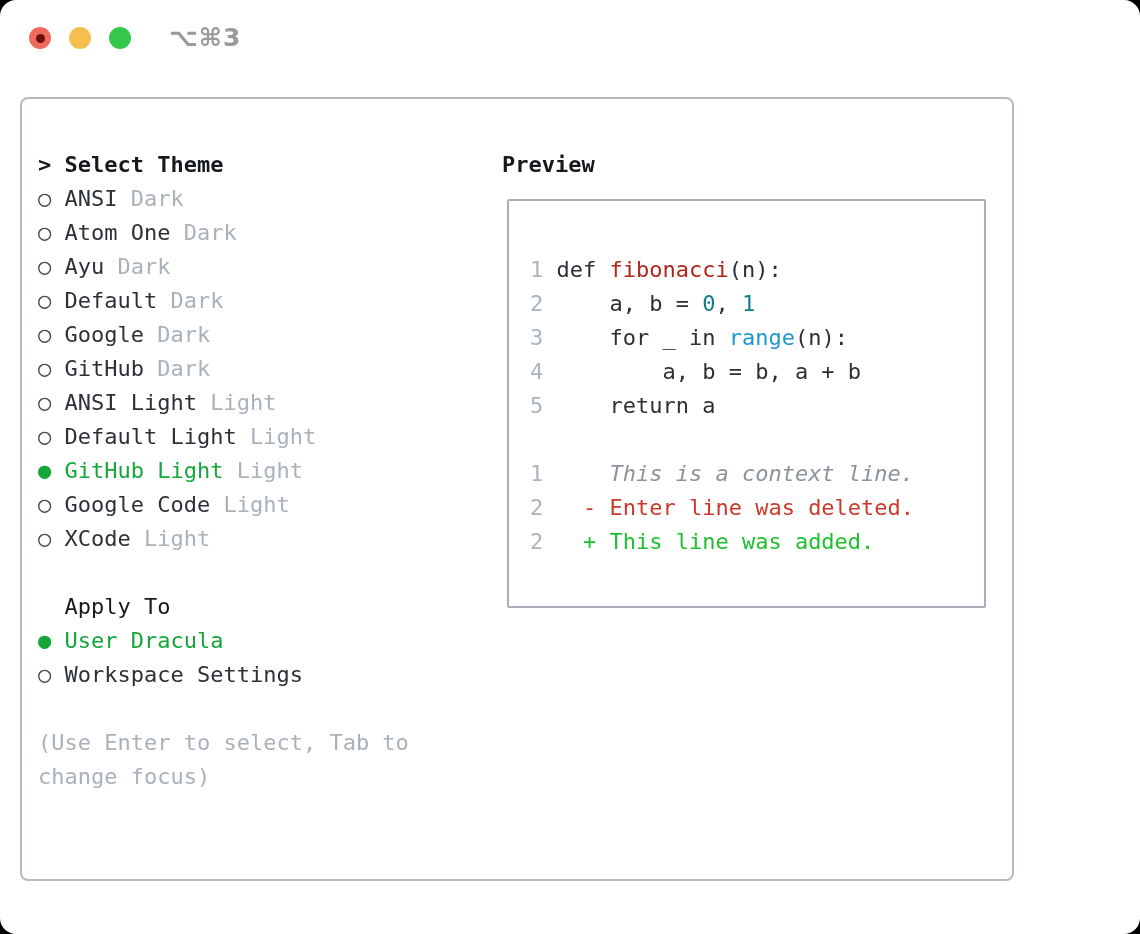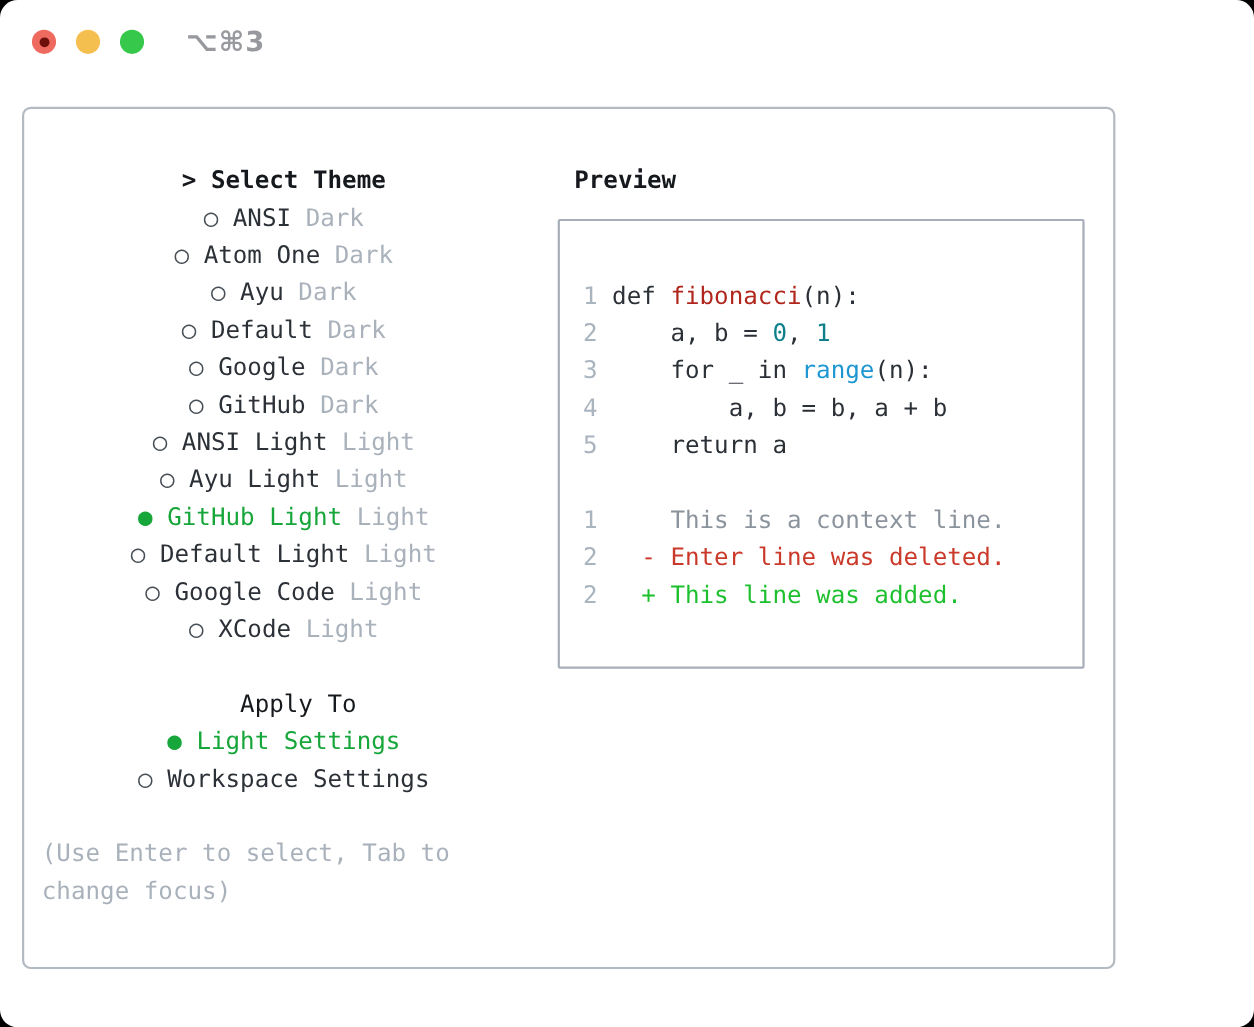--- a/index.html
+++ b/index.html
@@ -71,21 +71,20 @@
   .left-col {
     position: absolute;
     left: 16px; top: 49px;
     width: 440px;
   }
   .line {
     height: 34px;
     line-height: 34px;
     white-space: pre;
     color: var(--text-dark);
-    text-align: center;
   }
   .line.blank { height: 34px; }
   .list-header {
     font-weight: bold;
     color: var(--header-black);
   }
   .apply-header {
     padding-left: 2ch;
     color: var(--header-black);
   }
@@ -103,21 +102,20 @@
     color: var(--text-muted);
     white-space: normal;
   }
   
   .preview-title {
     position: absolute;
     left: 480px; top: 49px;
     height: 34px; line-height: 34px;
     font-weight: bold;
     color: var(--header-black);
-    margin-left: 20px;
   }
   .preview-box {
     position: absolute;
     left: 485px; top: 100px;
     width: 479px; height: 409px;
     border: 2px solid var(--preview-border);
     border-radius: 2px;
     box-sizing: border-box;
     background: #fff;
     padding: 52px 0 0 21px;
@@ -131,21 +129,21 @@
   .ln {
     display: inline-block;
     width: 1ch;
     margin-right: 1ch;
     color: var(--line-number);
   }
   .seg-default  { color: var(--code-default); }
   .seg-function { color: var(--code-function); }
   .seg-number   { color: var(--code-number); }
   .seg-builtin  { color: var(--code-builtin); }
-  .seg-context  { color: var(--code-context); }
+  .seg-context  { color: var(--code-context); font-style: italic; }
   .seg-deleted  { color: var(--code-deleted); }
   .seg-added    { color: var(--code-added); }
 </style>
 </head>
 <body>
 
 <div class="window">
 
   <div class="titlebar">
     <span class="tl tl-red">
@@ -162,33 +160,32 @@
       <div class="line list-header"><span>&gt; </span><span>Select Theme</span></div>
 
       <div id="theme-items">
           <div class="line theme-item"><span class="marker">○ </span><span class="tname">ANSI</span><span class="ttag"> Dark</span></div>
           <div class="line theme-item"><span class="marker">○ </span><span class="tname">Atom One</span><span class="ttag"> Dark</span></div>
           <div class="line theme-item"><span class="marker">○ </span><span class="tname">Ayu</span><span class="ttag"> Dark</span></div>
           <div class="line theme-item"><span class="marker">○ </span><span class="tname">Default</span><span class="ttag"> Dark</span></div>
           <div class="line theme-item"><span class="marker">○ </span><span class="tname">Google</span><span class="ttag"> Dark</span></div>
           <div class="line theme-item"><span class="marker">○ </span><span class="tname">GitHub</span><span class="ttag"> Dark</span></div>
           <div class="line theme-item"><span class="marker">○ </span><span class="tname">ANSI Light</span><span class="ttag"> Light</span></div>
-          <div class="line theme-item"><span class="marker">○ </span><span class="tname">Ayu Light</span><span class="ttag"> Light</span></div>
+          <div class="line theme-item"><span class="marker">○ </span><span class="tname">Default Light</span><span class="ttag"> Light</span></div>
           <div class="line theme-item selected"><span class="marker">● </span><span class="tname">GitHub Light</span><span class="ttag"> Light</span></div>
-          <div class="line theme-item"><span class="marker">○ </span><span class="tname">Default Light</span><span class="ttag"> Light</span></div>
           <div class="line theme-item"><span class="marker">○ </span><span class="tname">Google Code</span><span class="ttag"> Light</span></div>
           <div class="line theme-item"><span class="marker">○ </span><span class="tname">XCode</span><span class="ttag"> Light</span></div>
         </div>
 
       <div class="line blank"></div>
 
       <div class="line apply-header">Apply To</div>
 
       <div id="apply-items">
-          <div class="line apply-item selected"><span class="marker">● </span><span class="olabel">Light Settings</span></div>
+          <div class="line apply-item selected"><span class="marker">● </span><span class="olabel">User Dracula</span></div>
           <div class="line apply-item"><span class="marker">○ </span><span class="olabel">Workspace Settings</span></div>
         </div>
 
       <div class="line blank"></div>
 
       <div class="hint">(Use Enter to select, Tab to change focus)</div>
     </div>
 
     <div class="preview-title">Preview</div>
 

